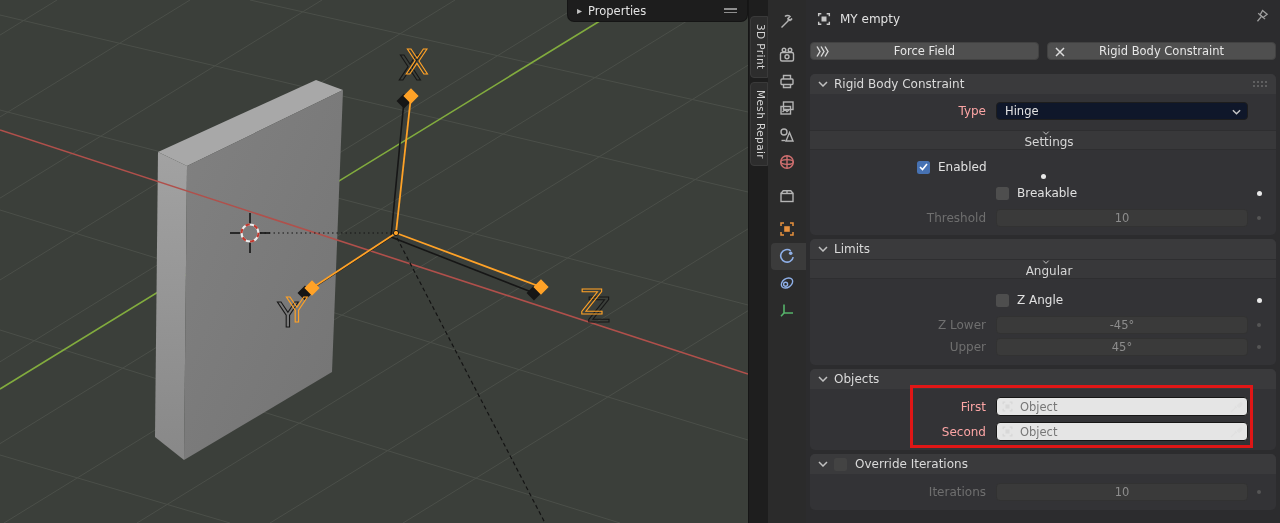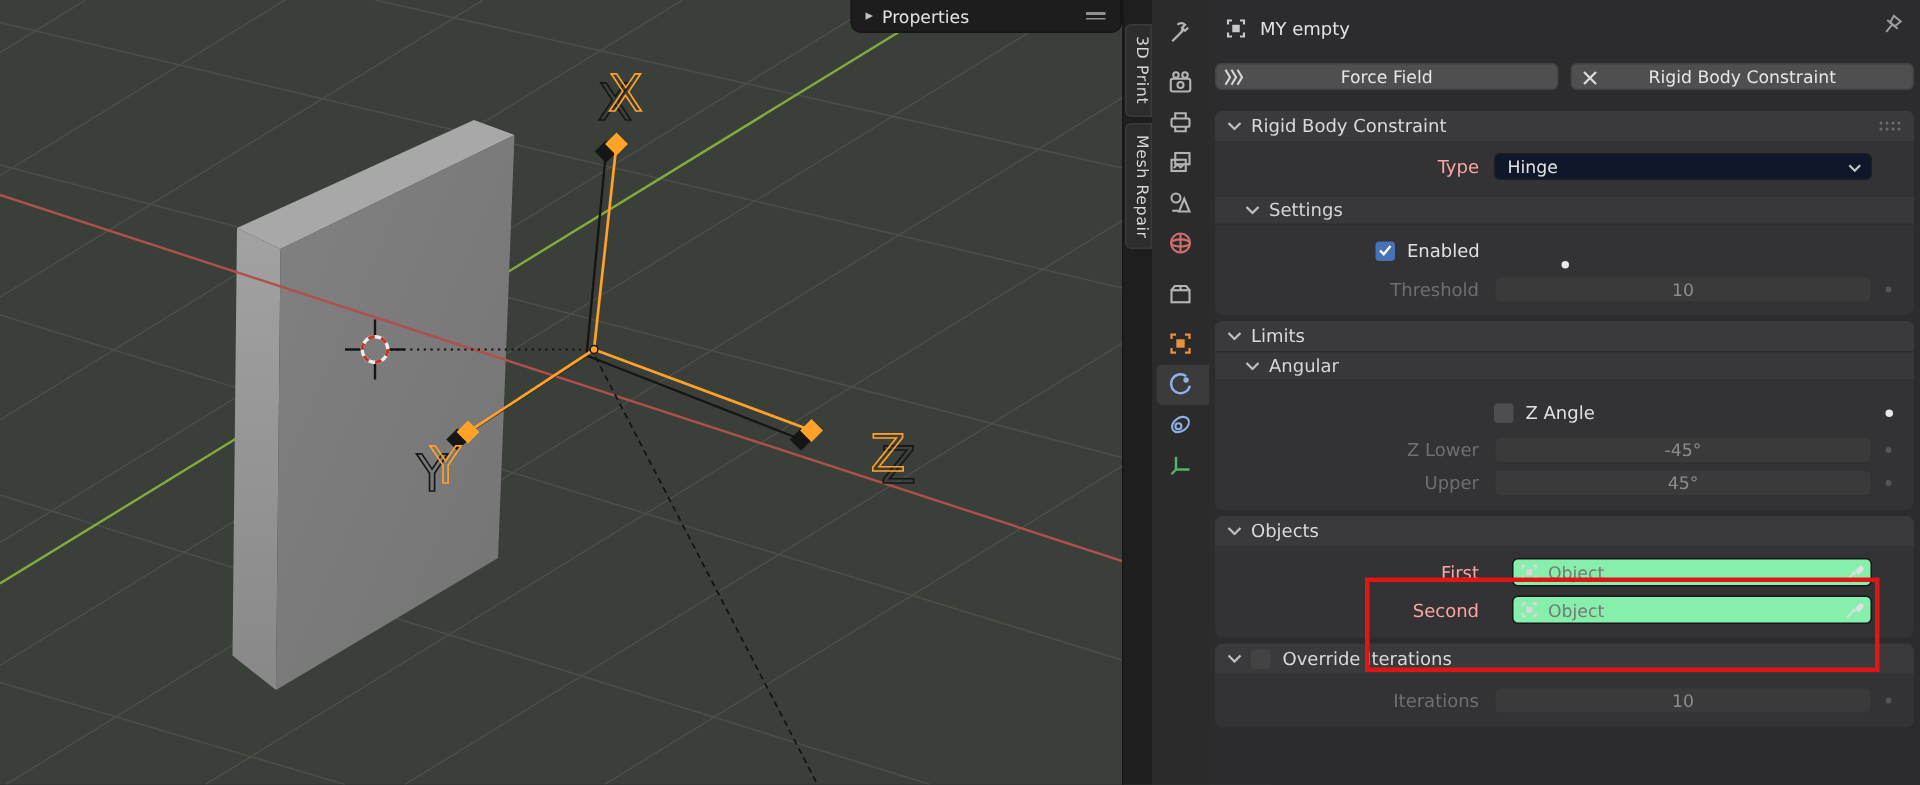--- a/index.html
+++ b/index.html
@@ -41,21 +41,21 @@
   .ctxbtn { position:relative; flex:1; height:18px; background:#4f4f4f; border:1px solid #424242;
             border-radius:4px; color:#e6e6e6; font-size:11.5px; display:flex;
             align-items:center; justify-content:center; }
   .ctxbtn svg { position:absolute; left:5px; top:2px; }
 
   .panel { background:#333336; border-radius:5px; margin:4px 4px 0 4px; overflow:hidden; }
   .phead { height:20px; background:#3a3a3c; display:flex; align-items:center; padding:0 8px;
            color:#dadada; font-size:12px; }
   .phead svg.chev { margin-right:6px; }
   .subhead { height:20px; background:#38383a; border-top:1px solid #2e2e30; border-bottom:1px solid #2e2e30;
-             display:flex; align-items:center; padding:0 8px 0 20px; color:#d6d6d6; }
+             display:flex; align-items:center; padding:0 8px 0 20px; color:#d6d6d6;flex-direction:column; }
   .grip-dots { margin-left:auto; display:grid; grid-template-columns:repeat(4,4px); }
   .grip-dots i { width:2px; height:2px; background:#6d6d6d; border-radius:50%; margin:1px; }
 
   .prow { display:flex; align-items:center; height:18px; }
   .plabel { width:186px; text-align:right; padding-right:10px; color:#fca5a5; }
   .plabel.dim { color:#6f6f6f; }
   .pfield { width:252px; display:flex; align-items:center; }
   .dotcol { width:22px; display:flex; justify-content:center; }
   .kdot { width:5px; height:5px; border-radius:50%; background:#e9e9e9; }
   .kdot.dim { width:4px; height:4px; background:#555; }
@@ -64,22 +64,22 @@
             color:#8d8d8d; display:flex; align-items:center; justify-content:center; font-size:11.5px; }
   .dropdown { width:100%; height:18px; background:#0f172a; border:1px solid #1d1d1d; border-radius:4px;
               color:#e3e3e3; display:flex; align-items:center; padding:0 8px; font-size:11.5px; position:relative; }
   .dropdown svg { position:absolute; right:6px; top:6px; }
 
   .checkbox { width:13px; height:13px; border-radius:2.5px; background:#4e4e4e; flex:0 0 auto; }
   .checkbox.on { background:#4772b3; display:flex; align-items:center; justify-content:center; }
   .checkbox.dim { background:#434343; }
   .cblabel { margin-left:8px; color:#e0e0e0; }
 
-  .objfield { width:100%; height:19px; background:#86efac; border:1px solid #161616; border-radius:4px;
-              display:flex; align-items:center; padding:0 4px; position:relative;margin-left:12px; }
+  .objfield { width:100%; height:19px; background:#e5e5e5; border:1px solid #161616; border-radius:4px;
+              display:flex; align-items:center; padding:0 4px; position:relative; }
   .objfield .ph { color:#777; font-size:11.5px; margin-left:6px; }
   .objfield svg.dropper { position:absolute; right:4px; top:2px; }
 
   #annotation { position:absolute; left:910px; top:385px; width:343px; height:63px;
                 border:3px solid #e01616; z-index:9; }
 </style>
 </head>
 <body>
 
 <div id="viewport">
@@ -347,20 +347,30 @@
     <div style="padding:10px 0 8px 0;">
       <div class="prow" style="margin-bottom:6px;flex-direction:column;">
         <span class="plabel"></span>
         <span class="pfield">
           <span class="checkbox on">
             <svg width="9" height="8" viewBox="0 0 9 8">
                 <polyline points="1,4 3.5,6.5 8,1" fill="none" stroke="#fff" stroke-width="1.6"></polyline>
               </svg>
           </span>
           <span class="cblabel">Enabled</span>
+        </span>
+        <span class="dotcol">
+            <span class="kdot"></span>
+          </span>
+      </div>
+      <div class="prow" style="margin-bottom:7px;">
+        <span class="plabel"></span>
+        <span class="pfield">
+          <span class="checkbox"></span>
+          <span class="cblabel">Breakable</span>
         </span>
         <span class="dotcol">
             <span class="kdot"></span>
           </span>
       </div>
       <div class="prow">
         <span class="plabel dim">Threshold</span>
         <span class="pfield">
             <span class="slider">
           <span>10</span>

